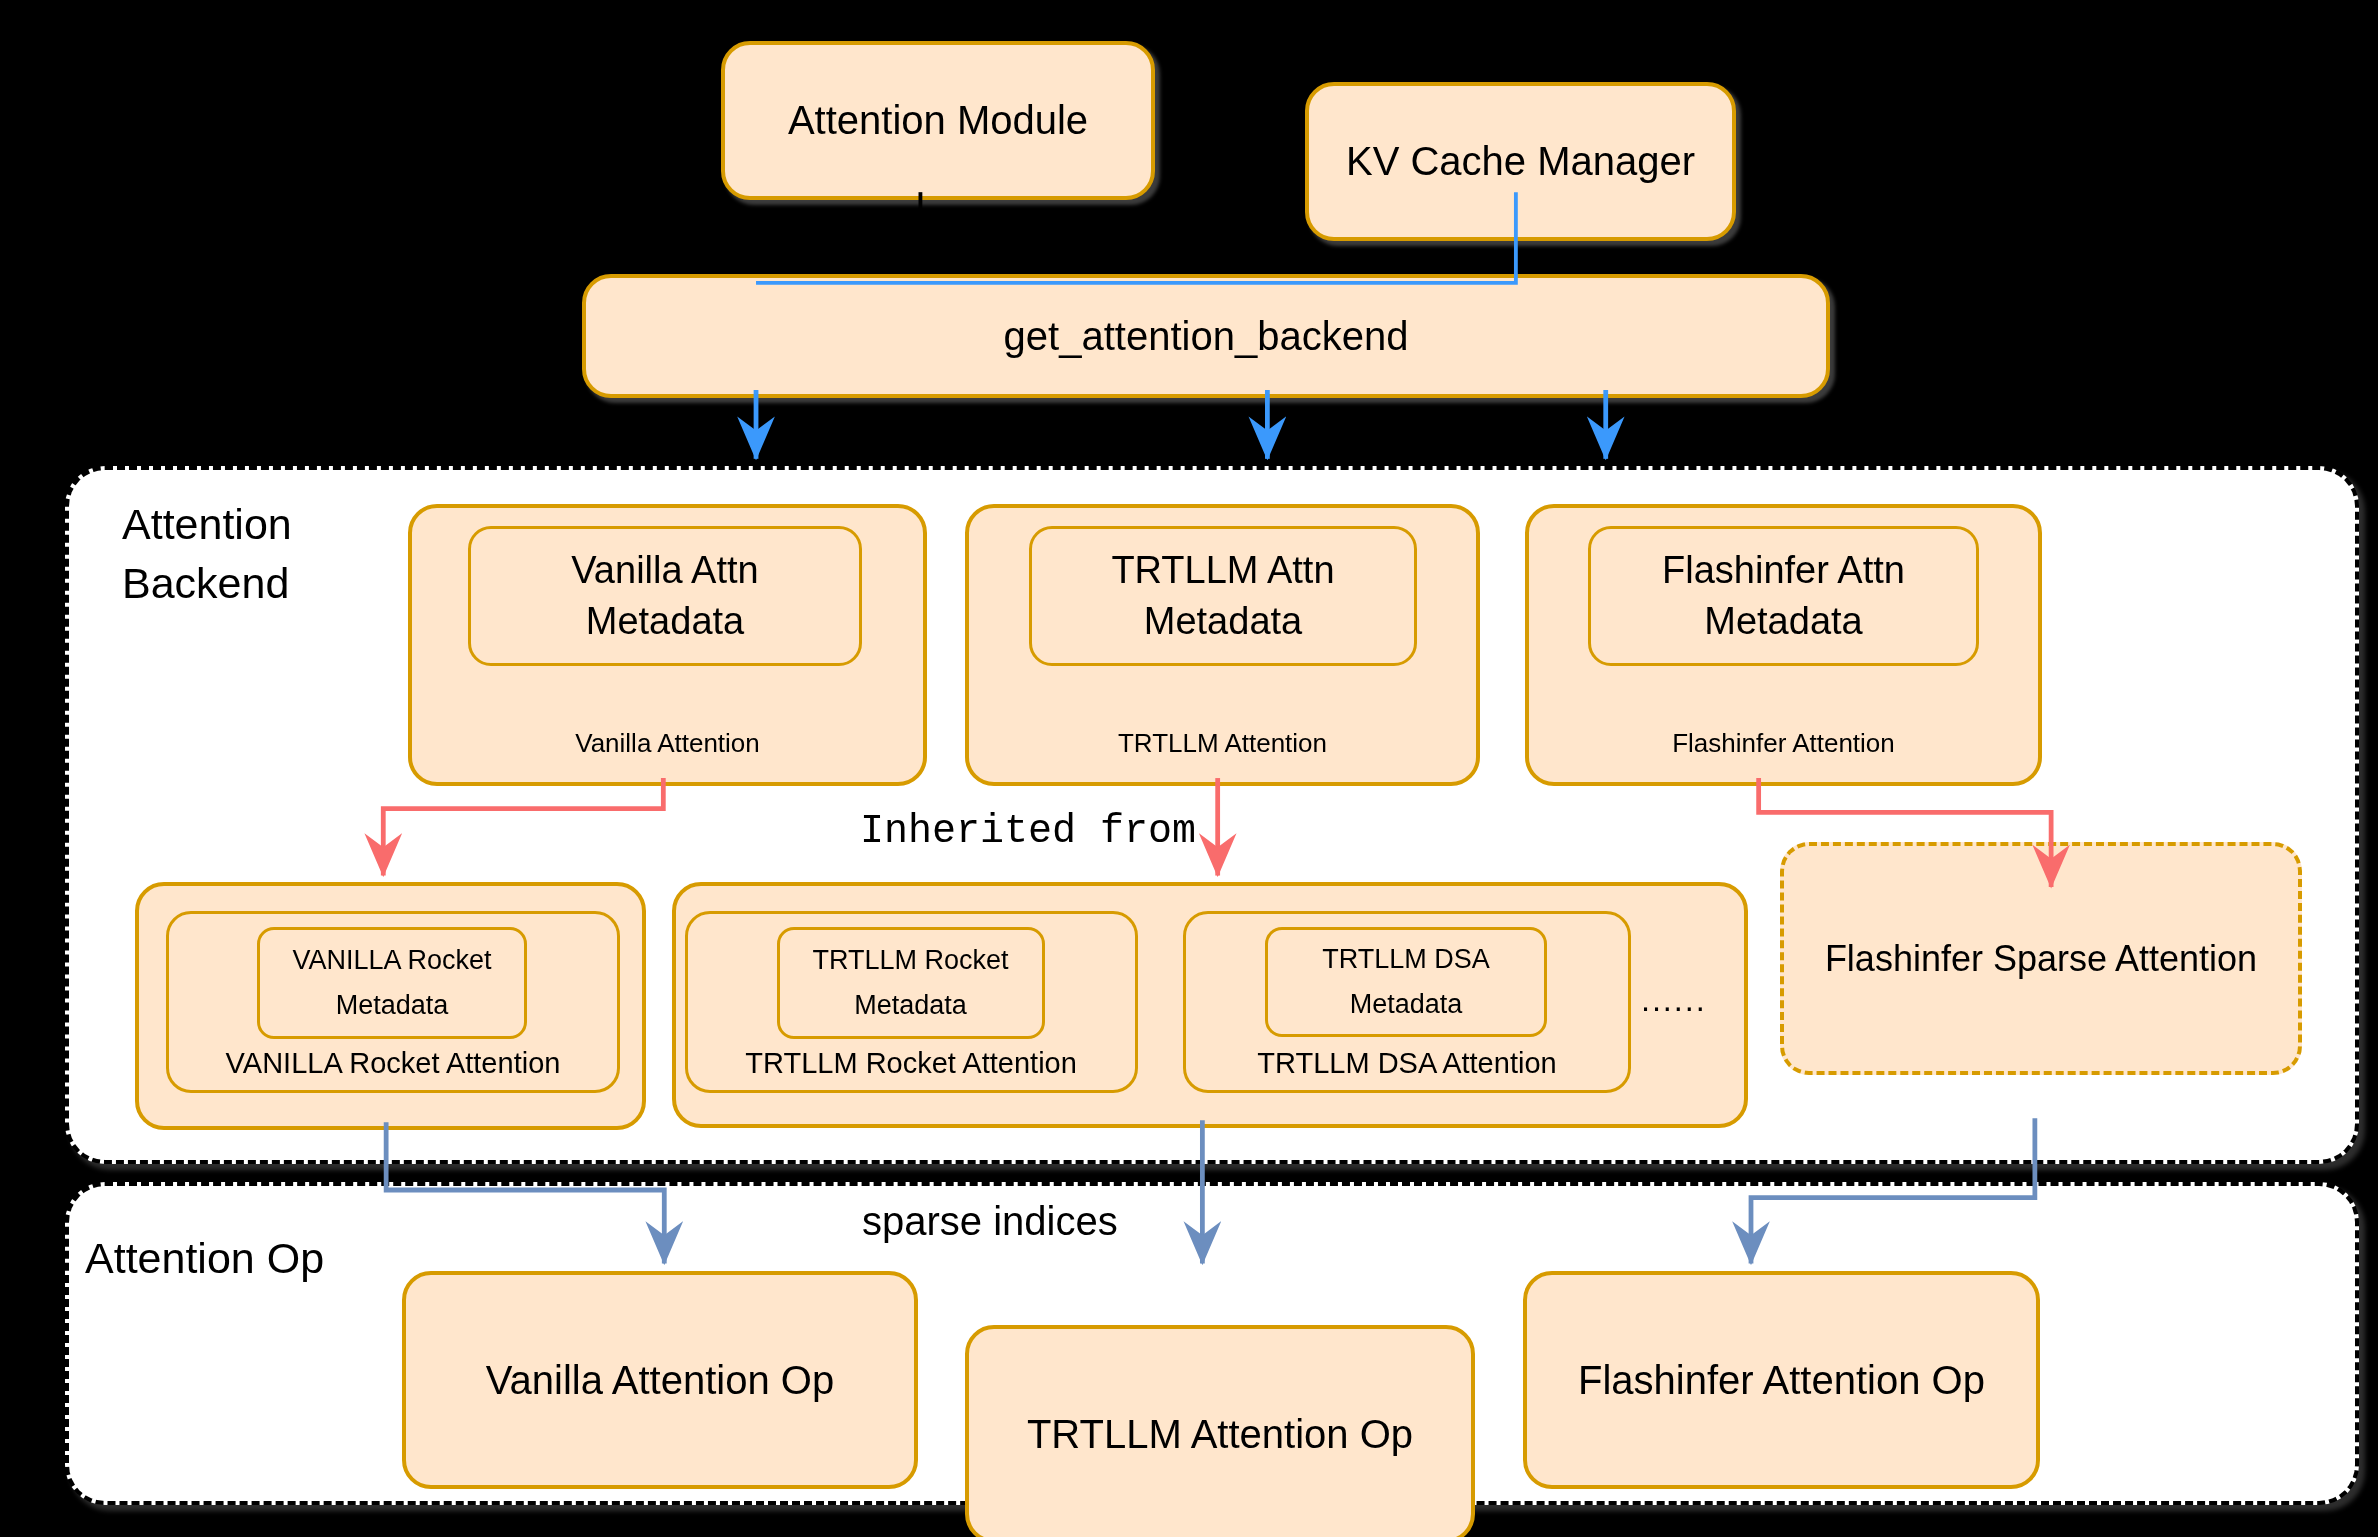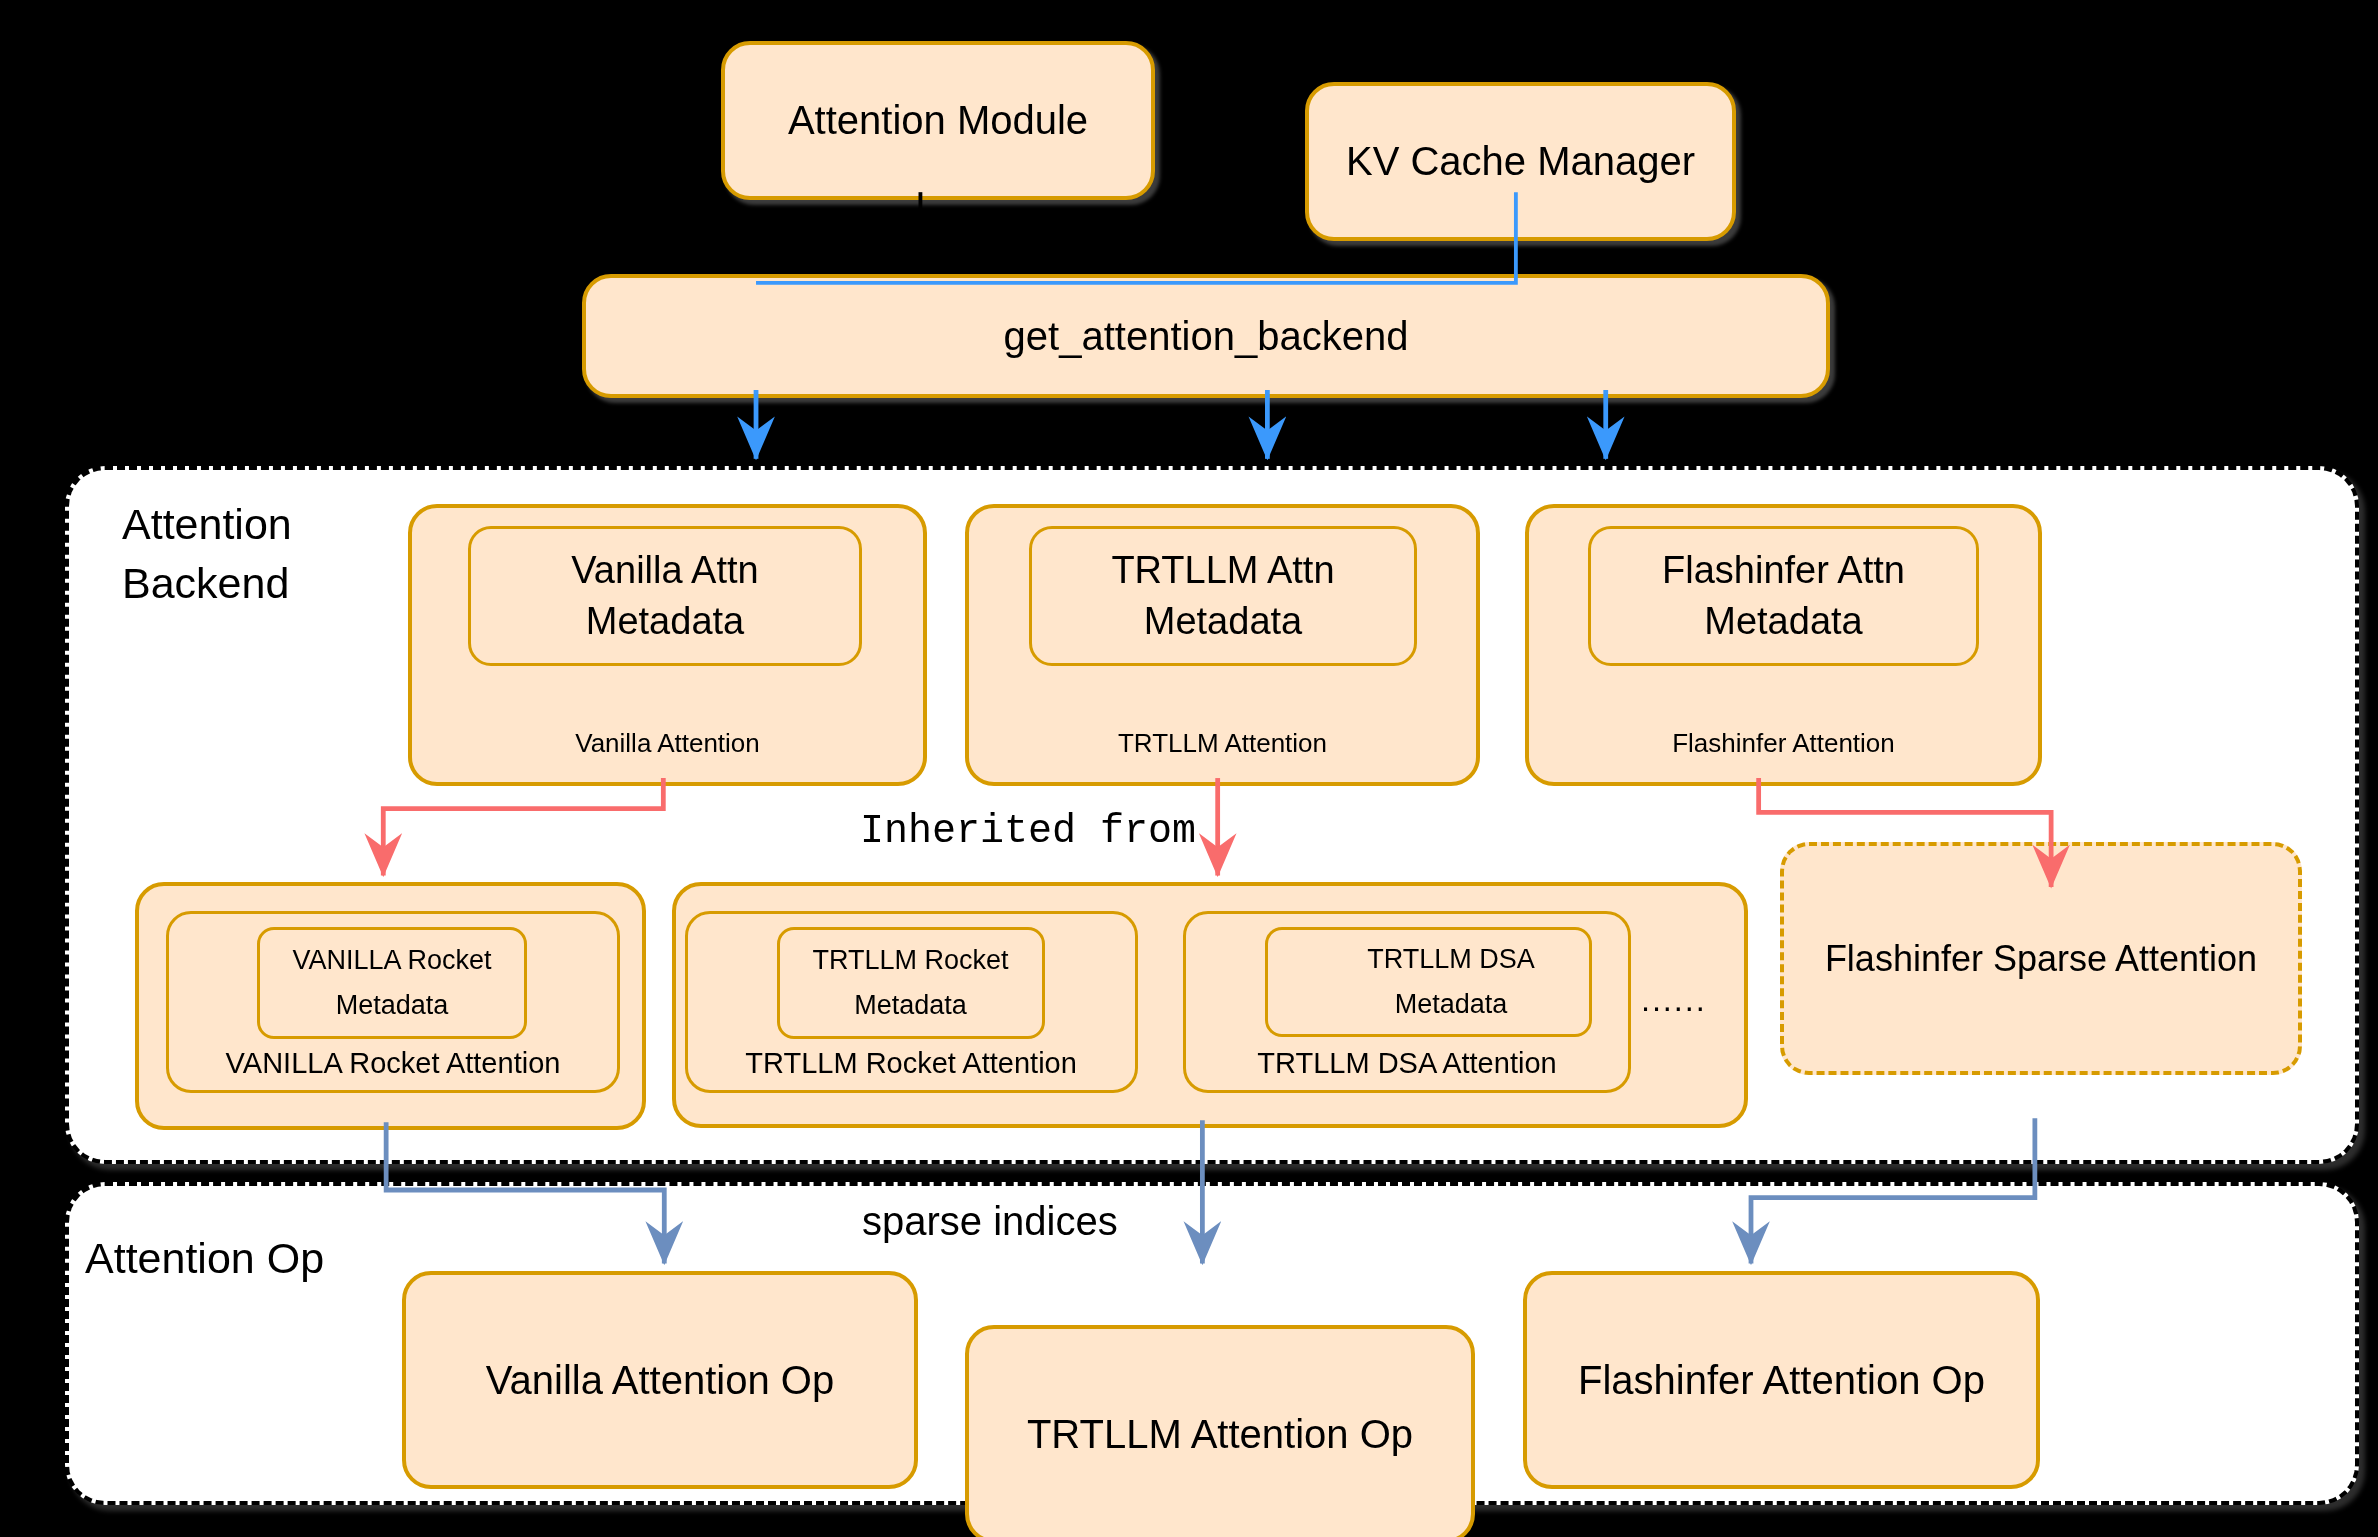--- a/index.html
+++ b/index.html
@@ -102,21 +102,21 @@
 
   <div class="node noshadow wrapper" style="left:672px;top:882px;width:1068px;height:238px;">
     <div class="inner wrapper" style="left:8.6px;top:25px;width:447px;height:176px;border-radius:25px;">
       <div class="inner meta-sm" style="left:89px;top:13.4px;width:262px;height:106px;">
         <div>TRTLLM Rocket</div>
         <div>Metadata</div>
       </div>
       <div class="bottom-label-sm">TRTLLM Rocket Attention</div>
     </div>
     <div class="inner wrapper" style="left:507px;top:25px;width:442px;height:176px;border-radius:25px;">
-      <div class="inner meta-sm" style="left:79px;top:13.4px;width:276px;height:104px;padding-left:45px;">
+      <div class="inner meta-sm" style="left:79px;top:13.4px;width:276px;height:104px;">
         <div>TRTLLM DSA</div>
         <div>Metadata</div>
       </div>
       <div class="bottom-label-sm">TRTLLM DSA Attention</div>
     </div>
     <div class="dots" style="left:965px;top:96px;">......</div>
   </div>
 
   <div class="node dashed-node" style="left:1780px;top:842px;width:514px;height:225px;">Flashinfer Sparse Attention</div>
 

